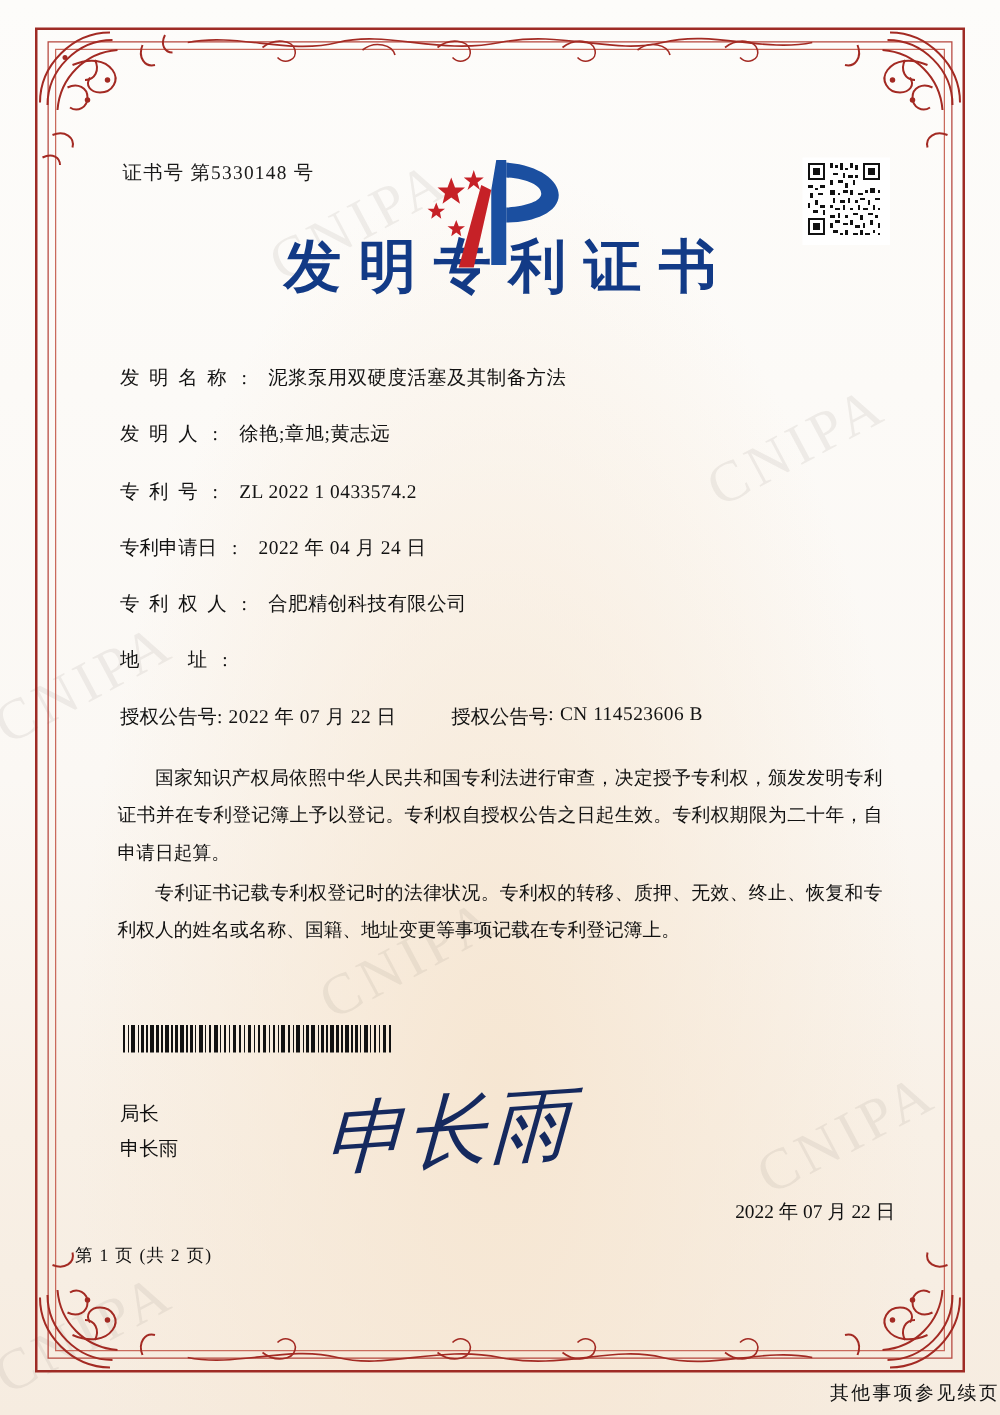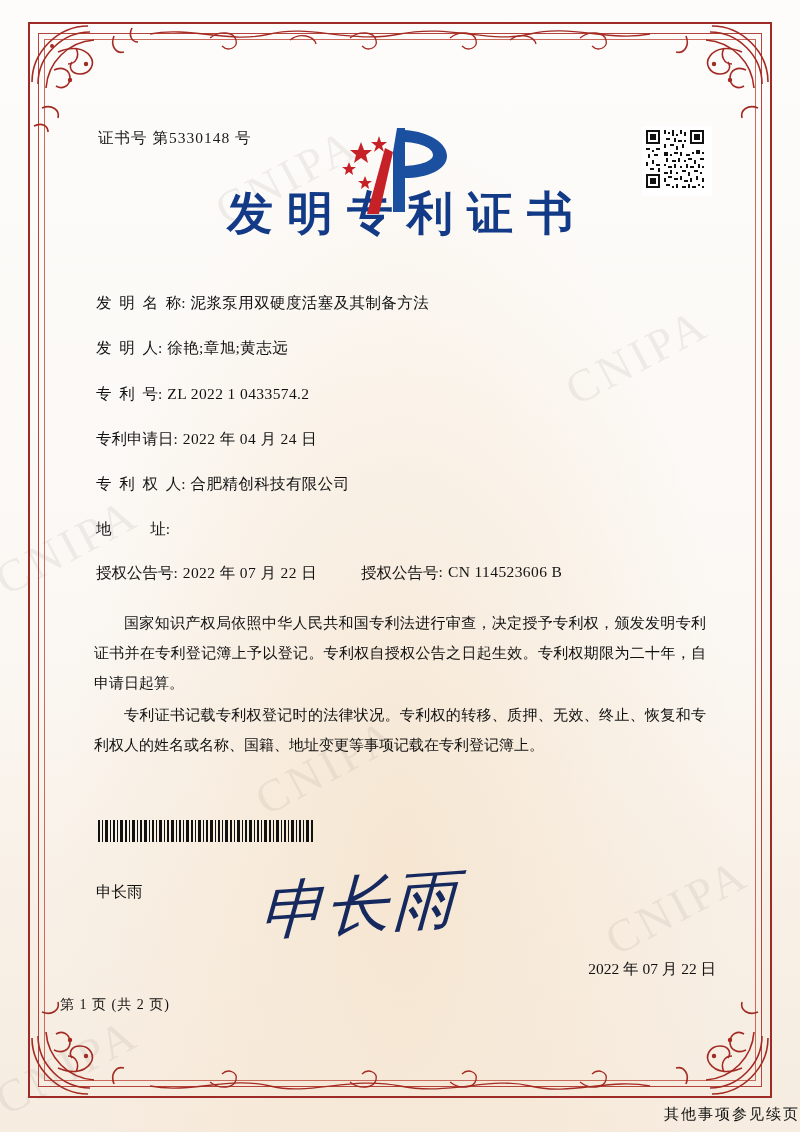--- a/index.html
+++ b/index.html
@@ -123,20 +123,21 @@
     margin: 46px 0 0 0;
     padding: 0 36px;
   }
   .field {
     display: flex;
     align-items: center;
     font-size: 15.5px;
     color: #121212;
     margin-bottom: 22px;
     line-height: 1.5;
+    gap: 12px;
   }
   .f-label {
     white-space: pre;
     flex: 0 0 auto;
   }
   .f-colon { margin: 0 1px 0 0; }
   .f-value {
     margin-left: 4px;
     letter-spacing: 0.4px;
   }
@@ -557,20 +558,21 @@
           <rect x="201" y="0" width="2" height="22"></rect>
             <rect x="205" y="0" width="1" height="22"></rect>
           <rect x="208" y="0" width="3" height="22"></rect>
             <rect x="213" y="0" width="2" height="22"></rect>
         </g>
       </svg>
     </div>
 
     <div class="sign-row">
       <div class="director">
+        <div>局长</div>
         <div>申长雨</div>
       </div>
       <div class="signature">申长雨</div>
       <div class="issue-date">2022 年 07 月 22 日</div>
     </div>
 
     <div class="page-num">第 1 页 (共 2 页)</div>
   </div>
 
   <div class="footnote">其他事项参见续页</div>

